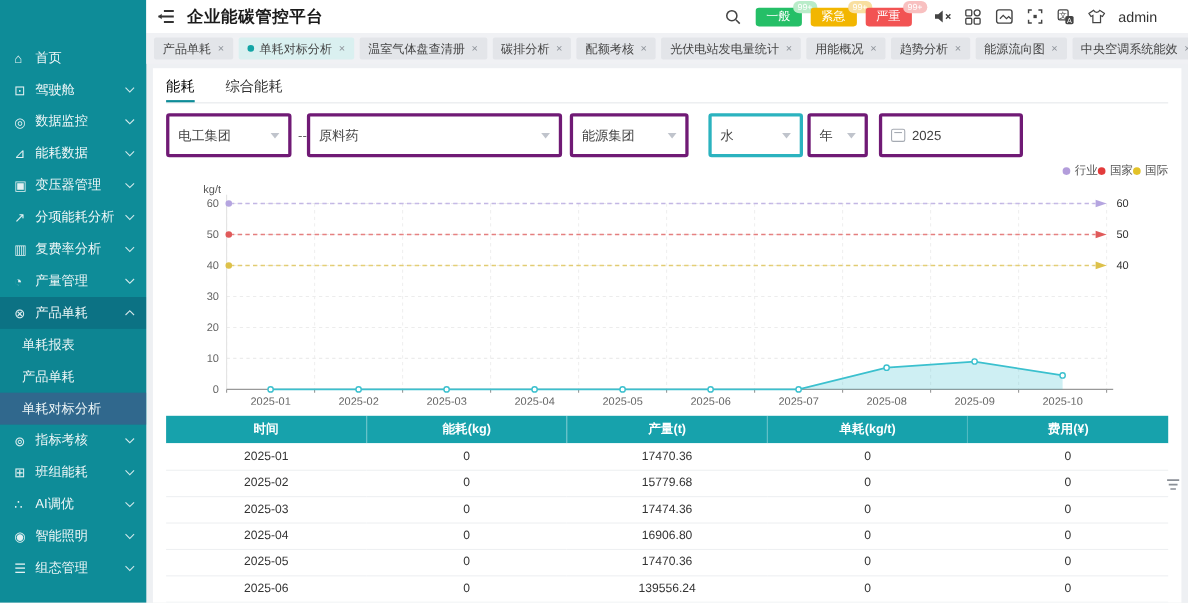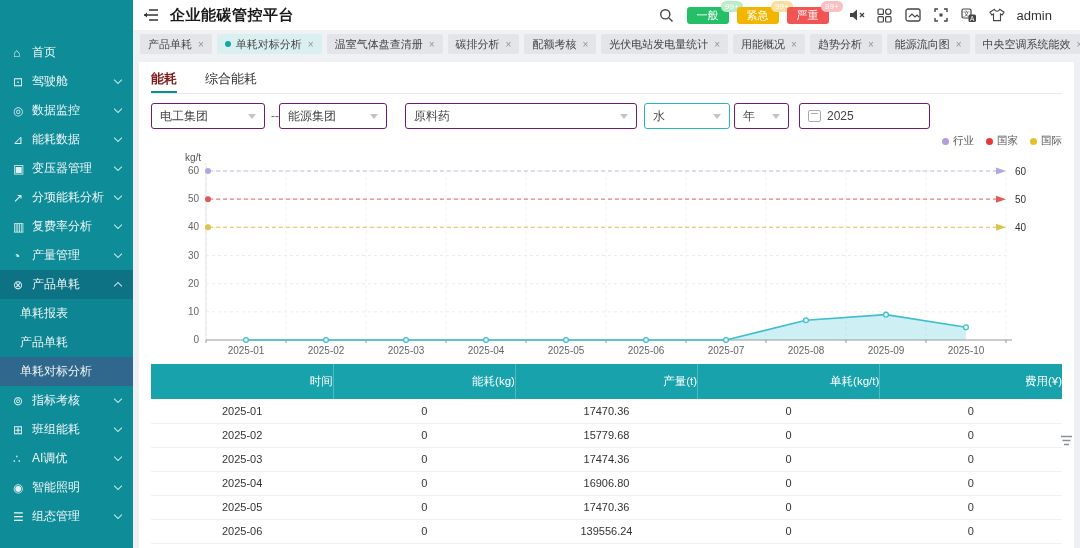--- a/index.html
+++ b/index.html
@@ -33,40 +33,40 @@
   .tabbar { height:28px; background:#f0f1f4; display:flex; align-items:center; padding:0 7px; gap:5px; overflow:hidden; white-space:nowrap; flex:none; }
   .chip { height:20px; display:inline-flex; align-items:center; background:#e3e5e9; border-radius:2px; padding:0 8px; font-size:11px; color:#444; flex:none; cursor:pointer; }
   .chip .x { margin-left:6px; color:#8f949b; font-size:10px; }
   .chip.active { background:#daf0f0; }
   .chip .dot { width:6px; height:6px; border-radius:50%; background:#12a5a5; margin-right:5px; }
 
   
   .card { margin:4px 6px 0; background:#fff; padding:6px 12px 0; position:relative; height:486px; overflow:hidden; }
   .ctabs { display:flex; gap:28px; border-bottom:1px solid #e6e8eb; height:26px; }
   .ctab { font-size:13px; color:#333; line-height:22px; cursor:pointer; border-bottom:2px solid transparent; }
-  .ctab.active { color:#7f1d1d; font-weight:bold; border-bottom-color:#0e8c98; }
+  .ctab.active { color:#000000; font-weight:normal; border-bottom-color:#0e8c98; }
 
   .filters { display:flex; align-items:center; margin-top:9px; }
-  .sel { height:26px; border:1px solid #701a75; border-radius:3px; display:flex; align-items:center; padding:0 8px; font-size:12px; color:#444; background:#fff; cursor:pointer; flex:none; }
+  .sel { height:40px; border:3px solid #701a75; border-radius:3px; display:flex; align-items:center; padding:0 8px; font-size:12px; color:#444; background:#fff; cursor:pointer; flex:none; }
   .sel .tri { margin-left:auto; width:0; height:0; border-left:4px solid transparent; border-right:4px solid transparent; border-top:5px solid #c0c4cc; }
   .sel.focused { border-color:#2bb3bf; }
   .f1{width:114px;margin-right:6px;} .f2{width:114px;margin:0 6px;} .f3{width:108px;margin-right:18px;}
   .f4{width:232px;margin-right:7px;} .f5{width:86px;margin-right:4px;} .f6{width:55px;margin-right:10px;} .f7{width:131px;}
   .dash { color:#666; font-size:12px; flex:none; }
   .cal { width:13px; height:12px; border:1.2px solid #a6abb3; border-radius:2px; margin-right:6px; position:relative; flex:none; }
   .cal:before { content:""; position:absolute; left:2px; right:2px; top:2px; border-top:1.2px solid #a6abb3; }
 
-  .legend { display:flex; justify-content:flex-end; align-items:center; gap:12px; margin-top:6px; height:12px; font-size:10.5px; color:#555; }
+  .legend { display:flex; justify-content:flex-end; align-items:center; margin-top:6px; height:12px; font-size:10.5px; color:#555; }
   .lg-item { display:flex; align-items:center; cursor:pointer; }
   .lg-dot { width:7px; height:7px; border-radius:50%; margin-right:4px; }
 
   .chart-wrap { width:100%; height:205px; margin-top:2px; }
 
   table.dt { width:100%; border-collapse:collapse; margin-top:10px; table-layout:fixed; }
-  .dt th { background:#17a2ac; color:#fff; font-size:11.5px; font-weight:normal; height:35px; border-right:1px solid rgba(255,255,255,.25);text-align:right; }
+  .dt th { background:#17a2ac; color:#fff; font-size:11.5px; font-weight:bold; height:25px; border-right:1px solid rgba(255,255,255,.25); }
   .dt th:last-child { border-right:none; }
   .dt td { font-size:11px; color:#333; text-align:center; height:24px; border-bottom:1px solid #eef0f2; background:#fff; }
   .col-filter { position:absolute; right:1px; top:372px; width:13px; height:13px; cursor:pointer; }
 </style>
 </head>
 <body>
 
 <div class="app">
 
   <div class="sidebar">
@@ -266,26 +266,26 @@
           <div class="ctab active">能耗</div>
           <div class="ctab">综合能耗</div>
         </div>
       <div class="filters">
           <div class="sel f1">
             <span>电工集团</span>
             <span class="tri"></span>
           </div>
           <span class="dash">-</span>
           <span class="dash">-</span>
+          <div class="sel f4">
+            <span>原料药</span>
+            <span class="tri"></span>
+          </div>
           <div class="sel f3">
             <span>能源集团</span>
-            <span class="tri"></span>
-          </div>
-          <div class="sel f4">
-            <span>原料药</span>
             <span class="tri"></span>
           </div>
           <div class="sel f5 focused">
             <span>水</span>
             <span class="tri"></span>
           </div>
           <div class="sel f6">
             <span>年</span>
             <span class="tri"></span>
           </div>

